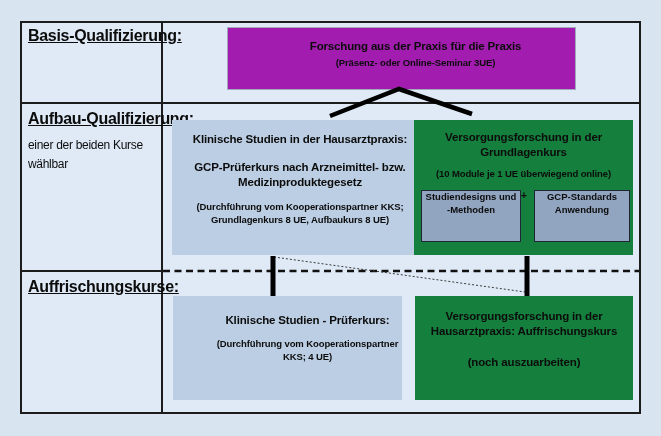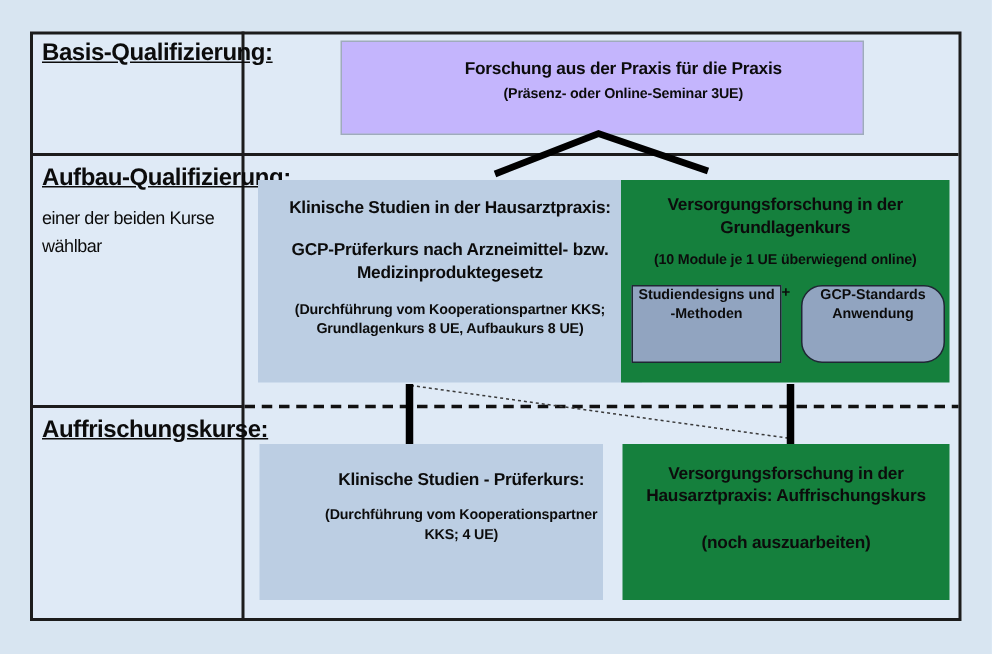--- a/index.html
+++ b/index.html
@@ -21,21 +21,21 @@
   .row-div2-left{left:20px;top:270px;width:142px;height:1.5px;}
   .row-label{
     position:absolute;font-size:16px;font-weight:bold;
     text-decoration:underline;letter-spacing:-0.3px;white-space:nowrap;
   }
   .row-sublabel{
     position:absolute;font-size:12px;font-weight:normal;
     letter-spacing:-0.3px;line-height:1.55;width:132px;
   }
   .box{position:absolute;text-align:center;box-sizing:border-box;}
-  .box-dark{background:#c4b5fd;outline:1px solid rgba(40,55,80,0.35);padding-left:28px;}
+  .box-dark{background:#a21caf;outline:1px solid rgba(40,55,80,0.35);padding-left:28px;}
   .box-light{background:#bccee3;}
   .box-medium{background:#15803d;}
   .b-title{font-size:11.5px;font-weight:bold;letter-spacing:-0.15px;line-height:1.3;}
   .b-note{font-size:9.5px;font-weight:bold;letter-spacing:-0.1px;line-height:1.35;}
   .b-note-lg{font-size:11.5px;font-weight:bold;letter-spacing:-0.15px;line-height:1.3;}
   .module{
     position:absolute;border:1.5px solid #1f2734;background:#91a4c0;
     display:flex;justify-content:center;
     font-size:9.5px;font-weight:bold;line-height:1.35;text-align:center;
   }
@@ -78,21 +78,21 @@
     <div>Grundlagenkurs</div>
   </div>
   <div class="b-note" style="margin-top:8px;">(10 Module je 1 UE überwiegend online)</div>
   <div class="module" style="left:7px;top:70px;width:98px;height:50px;">
     <div>
       <div>Studiendesigns und</div>
       <div>-Methoden</div>
     </div>
   </div>
   <span class="plus" style="left:107px;top:70px;">+</span>
-  <div class="module" style="left:120px;top:70px;width:94px;height:50px;border-radius:14px;">
+  <div class="module" style="left:120px;top:70px;width:94px;height:50px;">
     <div>
       <div>GCP-Standards</div>
       <div>Anwendung</div>
     </div>
   </div>
 </div>
 
 <div class="box box-light" style="left:173px;top:296px;width:229px;height:104px;padding-top:17px;padding-left:40px;">
   <div class="b-title">
     <div>Klinische Studien - Prüferkurs:</div>

